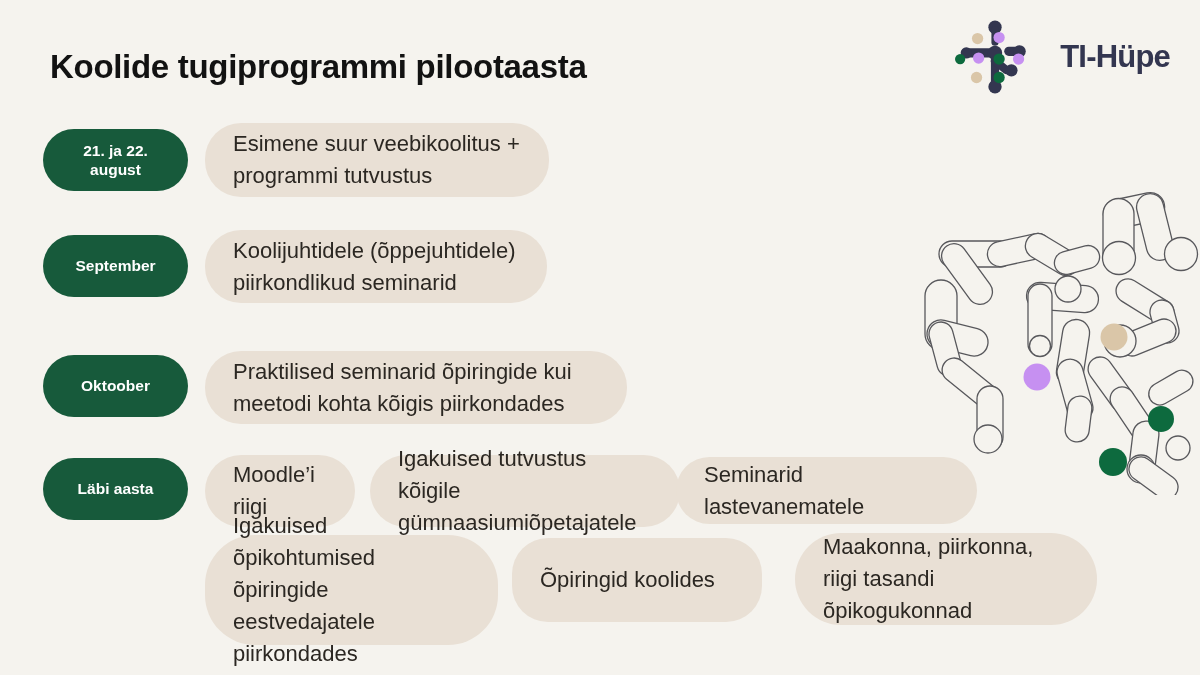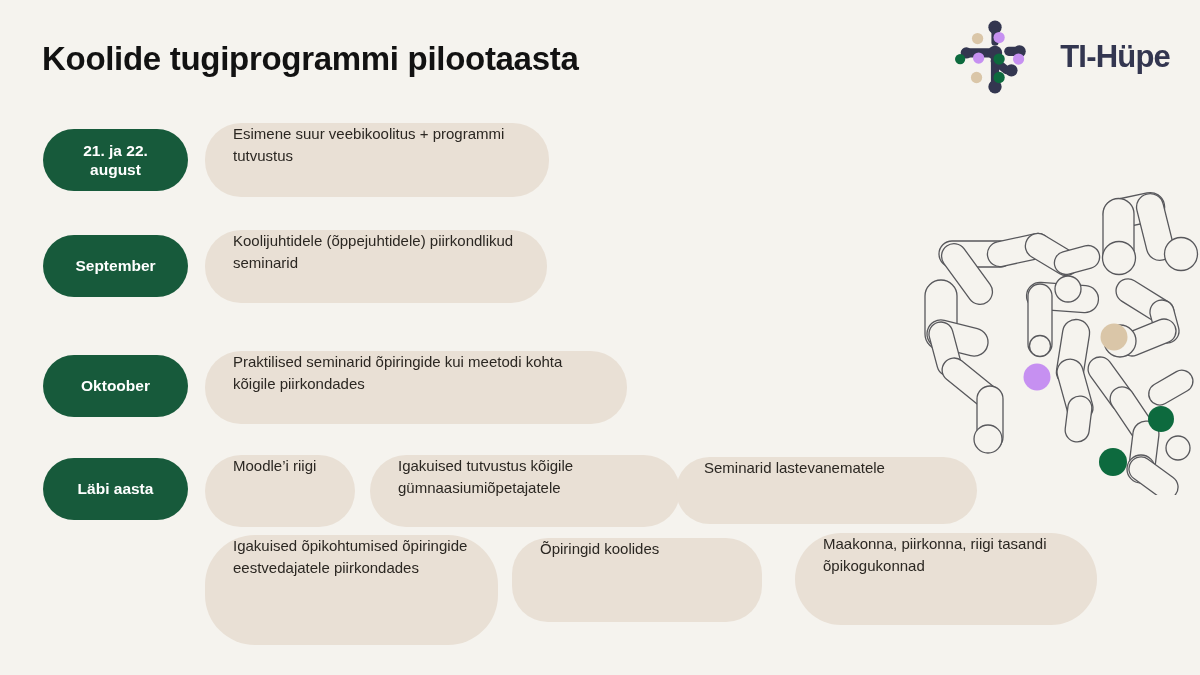--- a/index.html
+++ b/index.html
@@ -3,21 +3,21 @@
 <meta charset="utf-8">
 <style>
   html,body{margin:0;padding:0;}
   body{
     width:1200px;height:675px;position:relative;overflow:hidden;
     background:var(--background,#f5f3ee);
     font-family:"Liberation Sans",sans-serif;
   }
   .slide{position:absolute;inset:0;}
   .title{
-    position:absolute;left:42px;top:40px;margin:0;
+    position:absolute;left:42px;top:40px;margin:8px;
     font-size:33px;font-weight:700;letter-spacing:-0.3px;
     color:var(--title-color,#121212);
   }
   .logo{
     position:absolute;top:12px;right:30px;height:90px;
     display:flex;align-items:center;gap:24px;
   }
   .logo-text{
     font-size:31px;font-weight:700;letter-spacing:-0.8px;
     color:var(--logo-navy,#333650);
@@ -25,22 +25,22 @@
   .badge{
     position:absolute;left:43px;width:145px;height:62px;
     background:var(--badge-green,#175a3b);
     border-radius:31px;color:#ffffff;
     font-size:15.5px;font-weight:700;line-height:1.25;
     display:flex;align-items:center;justify-content:center;text-align:center;
     padding:16px 16px;box-sizing:border-box;
   }
   .box{
     position:absolute;background:var(--box-beige,#e9e0d5);
-    border-radius:36px;display:flex;
-    color:var(--text-dark,#2b2722);font-size:15px;line-height:1.45;
+    border-radius:36px;display:flex;align-items:center;
+    color:var(--text-dark,#2b2722);font-size:22px;line-height:1.45;
     padding:0 28px;box-sizing:border-box;
   }
   .box .txt{display:block;}
   .decor{position:absolute;left:920px;top:185px;}
   .blob{fill:var(--background,#f5f3ee);stroke:var(--blob-outline,#58585c);stroke-width:1.3;}
   .dot-purple{fill:var(--dot-purple,#c690f1);}
   .dot-beige{fill:var(--dot-beige,#dac6a8);}
   .dot-green{fill:var(--dot-green,#0d6a3e);}
   .lg-dark{fill:var(--logo-navy,#333650);}
 </style>
@@ -135,21 +135,21 @@
 
   <div class="box" style="left:205px;top:123px;width:344px;height:74px">
     <span class="txt">Esimene suur veebikoolitus + programmi tutvustus</span>
   </div>
 
   <div class="box" style="left:205px;top:230px;width:342px;height:73px">
     <span class="txt">Koolijuhtidele (õppejuhtidele) piirkondlikud seminarid</span>
   </div>
 
   <div class="box" style="left:205px;top:351px;width:422px;height:73px">
-    <span class="txt">Praktilised seminarid õpiringide kui meetodi kohta kõigile piirkondades</span>
+    <span class="txt">Praktilised seminarid õpiringide kui meetodi kohta kõigis piirkondades</span>
   </div>
 
   <div class="box" style="left:205px;top:455px;width:150px;height:72px">
     <span class="txt">Moodle’i riigi</span>
   </div>
   <div class="box" style="left:370px;top:455px;width:310px;height:72px">
     <span class="txt">Igakuised tutvustus kõigile gümnaasiumiõpetajatele</span>
   </div>
   <div class="box" style="left:676px;top:457px;width:301px;height:67px">
     <span class="txt">Seminarid lastevanematele</span>

